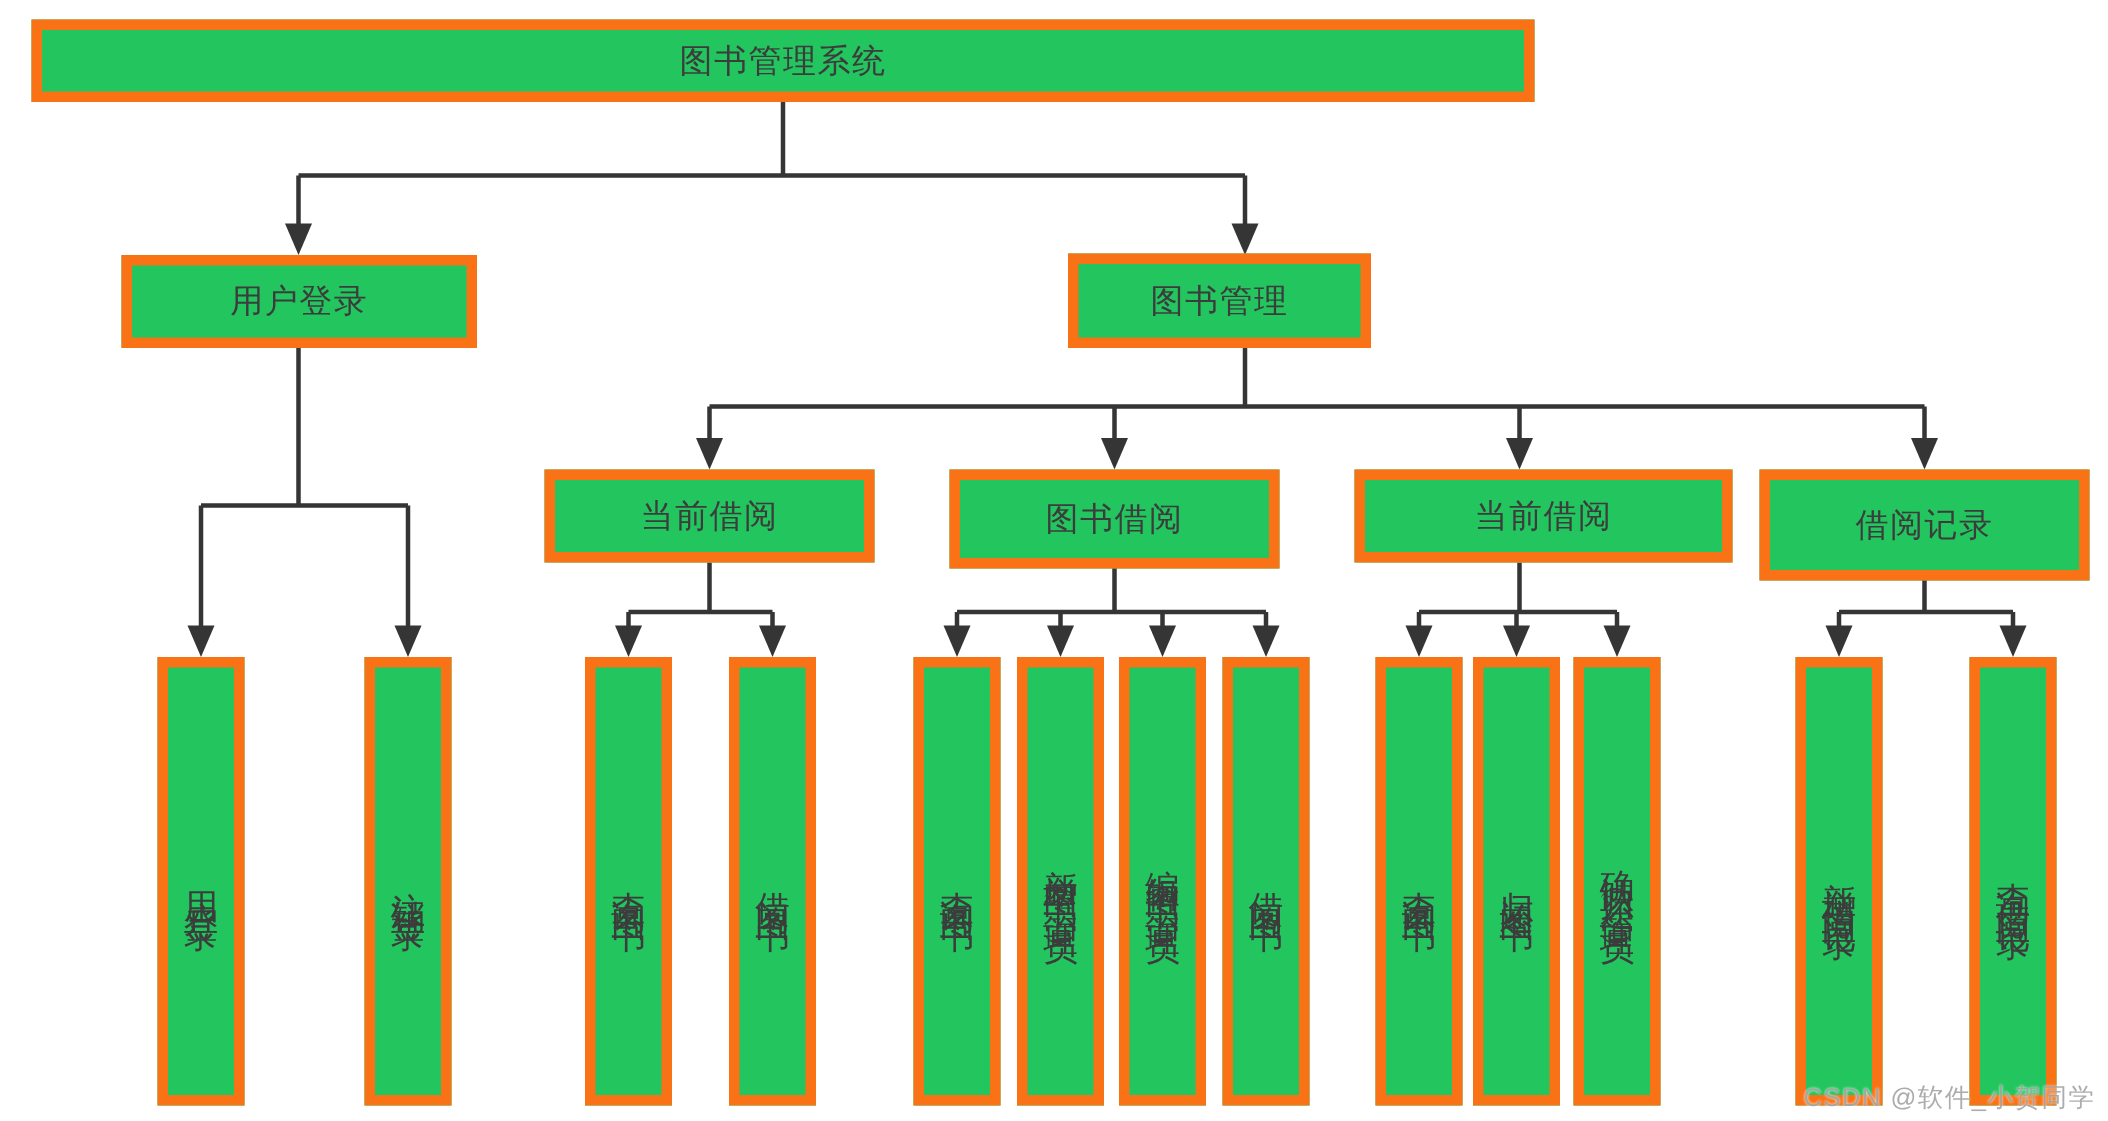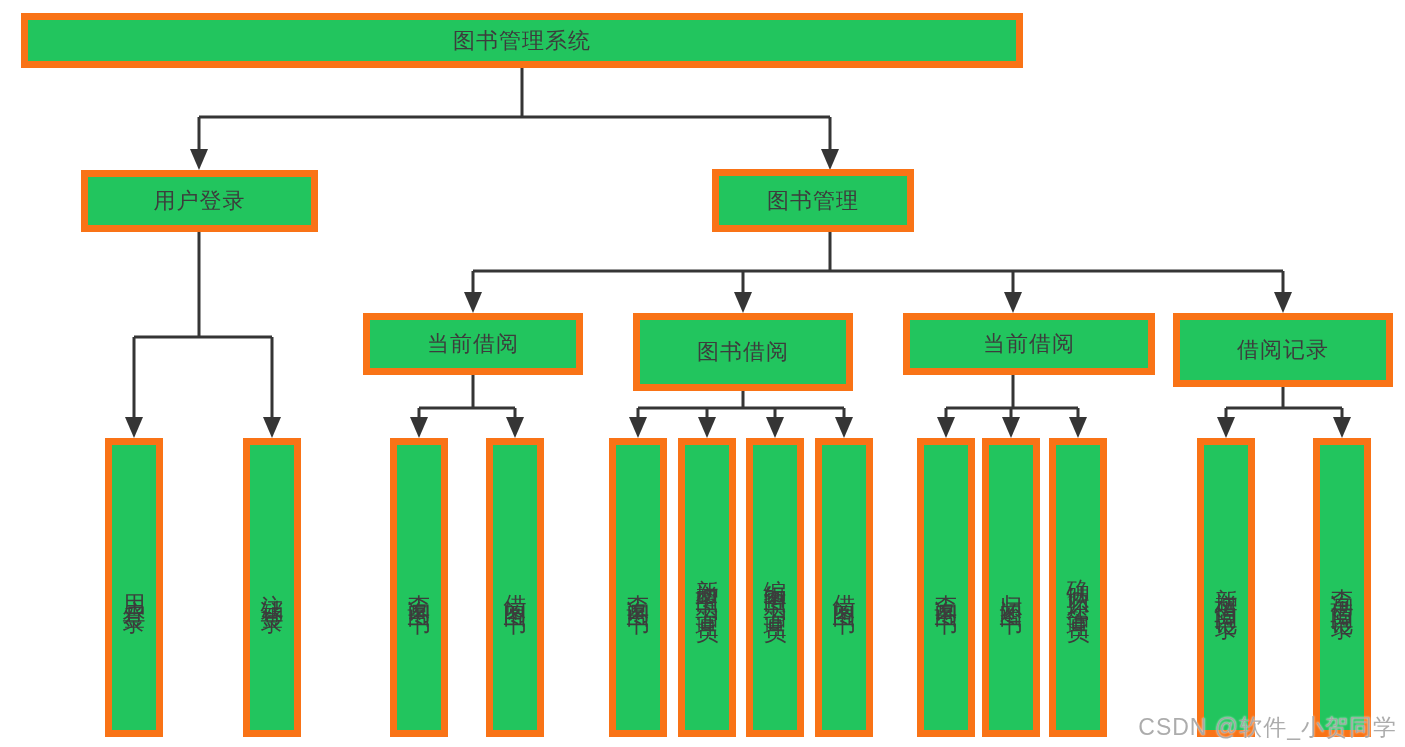--- a/index.html
+++ b/index.html
@@ -17,21 +17,21 @@
     display:flex; align-items:center; justify-content:center;
     font-size:22px; letter-spacing:1px; color:#3c3c3c;
     z-index:2;
   }
   .leaf span {
     writing-mode:vertical-rl; text-orientation:mixed;
     font-size:23px; letter-spacing:6px; line-height:1;
   }
   .watermark {
     position:absolute; right:8px; bottom:4px; z-index:5;
-    font-size:23px; color:rgba(158,158,158,0.85);
+    font-size:17px; color:rgba(158,158,158,0.85);
     text-shadow:0 0 2px #ffffff; letter-spacing:1px;
     white-space:nowrap;
   }
 </style>
 </head>
 <body>
 
 <div class="canvas">
 
   <svg class="wires" viewBox="0 0 1405 747" xmlns="http://www.w3.org/2000/svg">
@@ -73,21 +73,21 @@
   <div class="node" style="left:81px;top:170px;width:237px;height:62px">
     <span>用户登录</span>
   </div>
   <div class="node" style="left:712px;top:169px;width:202px;height:63px">
     <span>图书管理</span>
   </div>
 
   <div class="node" style="left:363px;top:313px;width:220px;height:62px">
     <span>当前借阅</span>
   </div>
-  <div class="node" style="left:633px;top:313px;width:220px;height:78px">
+  <div class="node" style="left:633px;top:313px;width:220px;height:66px">
     <span>图书借阅</span>
   </div>
   <div class="node" style="left:903px;top:313px;width:252px;height:62px">
     <span>当前借阅</span>
   </div>
   <div class="node" style="left:1173px;top:313px;width:220px;height:74px">
     <span>借阅记录</span>
   </div>
 
   <div class="node leaf" style="left:105px;top:438px;width:58px;height:299px">

